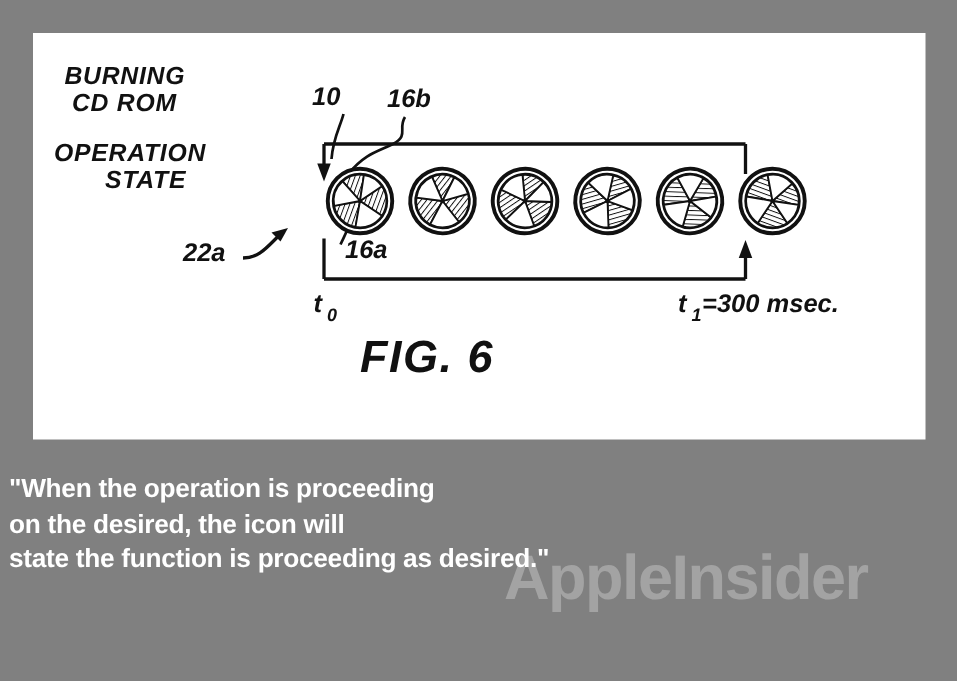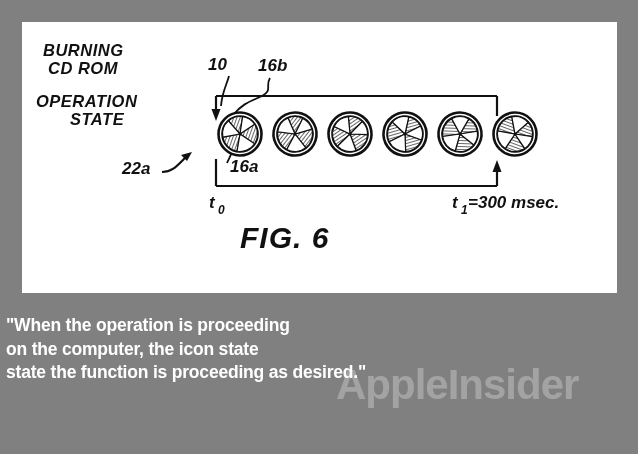--- a/index.html
+++ b/index.html
@@ -178,17 +178,17 @@
       </g>
 
       <text x="218" y="226" font-family="'Liberation Sans', sans-serif" font-style="italic" font-weight="bold" font-size="30" letter-spacing="1" fill="#111111">FIG. 6</text>
     </svg>
   </div>
 
   <div id="watermark">AppleInsider</div>
 
   <div id="caption-block">
     <div class="caption-line">"When the operation is proceeding</div>
-    <div class="caption-line">on the computer, the icon state</div>
+    <div class="caption-line">on the desired, the icon will</div>
     <div class="caption-line">state the function is proceeding as desired."</div>
   </div>
 
 </div>
 
 </body></html>

